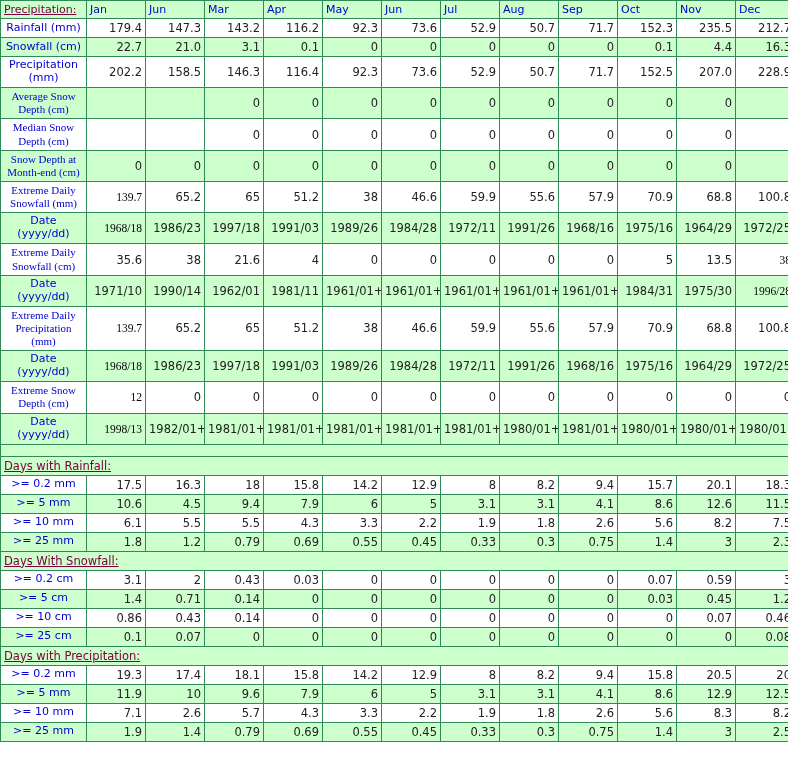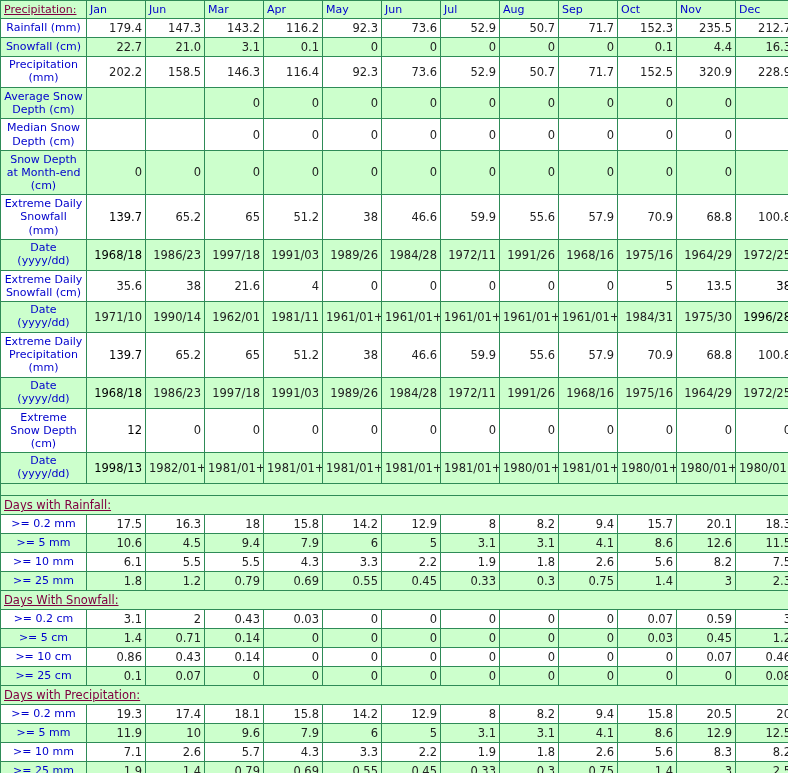--- a/index.html
+++ b/index.html
@@ -53,21 +53,21 @@
     padding-left: 4px;
     line-height: 1.18;
   }
   
   td.val {
     text-align: right;
     padding-right: 4px;
     color: #222222;
     font-size: 11.5px;
   }
-  td.val.bold, td.code.bold { font-weight: bold; color: #000000; }
+  td.val.bold, td.code.bold { font-weight: bold; color: #000000; font-family: Liberation Serif, serif; }
 
   
   tr.shade td { background: #ccffcc; }
   tr.plain td { background: #ffffff; }
 
   
   tr.section-row td {
     background: #ccffcc;
     color: #800040;
     font-weight: bold;
@@ -78,21 +78,21 @@
   }
   tr.spacer-row td {
     background: #ccffcc;
     height: 7px;
     padding: 0;
     border-left: 1px solid #2e8b57;
     border-right: 1px solid #2e8b57;
     border-top: 1px solid #2e8b57;
     border-bottom: 1px solid #2e8b57;
   }
-  .tall td.row-label { line-height: 1.2; }
+  .tall td.row-label { line-height: 1.2; font-family: Liberation Serif, serif; }
 </style>
 </head>
 <body>
 
 <table id="climate-table">
   <colgroup>
     <col class="c-label">
       <col class="c-month">
       <col class="c-month">
       <col class="c-month">
@@ -157,21 +157,21 @@
         <td class="val">202.2</td>
         <td class="val">158.5</td>
         <td class="val">146.3</td>
         <td class="val">116.4</td>
         <td class="val">92.3</td>
         <td class="val">73.6</td>
         <td class="val">52.9</td>
         <td class="val">50.7</td>
         <td class="val">71.7</td>
         <td class="val">152.5</td>
-        <td class="val">320.9</td>
+        <td class="val">207.0</td>
         <td class="val">228.9</td>
       </tr>
       <tr class="shade tall">
         <td class="row-label">Average Snow Depth (cm)</td>
         <td class="val"></td>
         <td class="val"></td>
         <td class="val">0</td>
         <td class="val">0</td>
         <td class="val">0</td>
         <td class="val">0</td>

